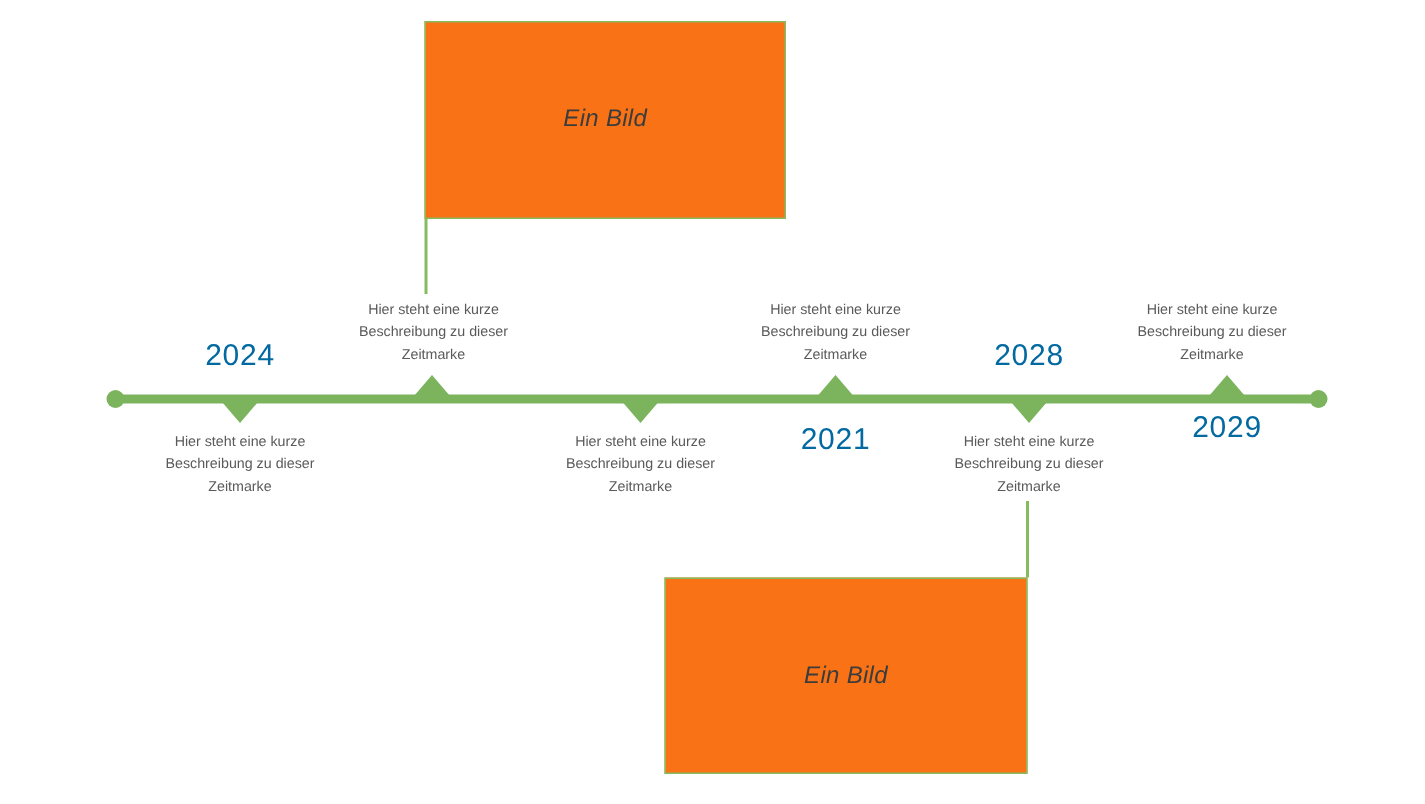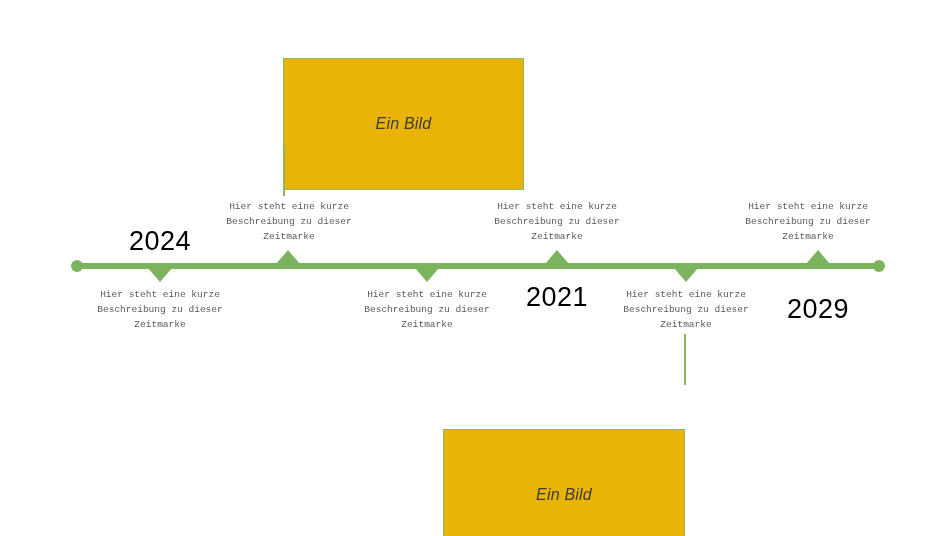--- a/index.html
+++ b/index.html
@@ -8,24 +8,24 @@
     background:#ffffff;
     font-family:"Liberation Sans", sans-serif;
     overflow:hidden;
     position:relative;
   }
   #stage{position:absolute;left:0;top:0;width:950px;height:536px;}
 
   
   .img-box{
     position:absolute;
-    background:#eab308;
+    background:#f97316;
     border:1.5px solid #86bb5f;
     box-sizing:border-box;
-    display:flex;align-items:center;justify-content:center;margin-top:44px;
+    display:flex;align-items:center;justify-content:center;
   }
   .img-box .caption{
     font-family:"Liberation Sans", sans-serif;
     font-style:italic;
     font-size:16px;
     color:#3c3c3c;
     letter-spacing:.2px;
   }
   #img-top{left:283px;top:14px;width:241px;height:132px;}
   #img-bottom{left:443px;top:385px;width:242px;height:131px;}
@@ -63,34 +63,34 @@
     border-left:12px solid transparent;
     border-right:12px solid transparent;
     border-bottom:14px solid #7cb45e;
     top:250px;
   }
 
   
   .year{
     position:absolute;
     font-family:"Liberation Sans", sans-serif;
-    font-size:27px;
-    color:#000000;
+    font-size:20px;
+    color:#0369a1;
     text-align:center;
     width:120px;
     letter-spacing:.5px;
     white-space:nowrap;
   }
 
   
   .desc{
     position:absolute;
     width:150px;
     text-align:center;
-    font-family:Liberation Mono, monospace;
+    font-family:Liberation Sans, sans-serif;
     font-size:9.5px;
     line-height:15px;
     color:#5a5a5a;
   }
   .desc span{display:block;}
 </style>
 </head>
 <body>
 
 <div id="stage">
@@ -133,27 +133,28 @@
 
   <div class="marker up" style="left:545px;"></div>
   <div class="year" style="left:497px;top:282px;">2021</div>
   <div class="desc" style="left:482px;top:199px;">
     <span>Hier steht eine kurze</span>
     <span>Beschreibung zu dieser</span>
     <span>Zeitmarke</span>
   </div>
 
   <div class="marker down" style="left:674px;"></div>
+  <div class="year" style="left:626px;top:226px;">2028</div>
   <div class="desc" style="left:611px;top:287px;">
     <span>Hier steht eine kurze</span>
     <span>Beschreibung zu dieser</span>
     <span>Zeitmarke</span>
   </div>
 
   <div class="marker up" style="left:806px;"></div>
-  <div class="year" style="left:758px;top:294px;">2029</div>
+  <div class="year" style="left:758px;top:274px;">2029</div>
   <div class="desc" style="left:733px;top:199px;">
     <span>Hier steht eine kurze</span>
     <span>Beschreibung zu dieser</span>
     <span>Zeitmarke</span>
   </div>
 
 </div>
 
 </body></html>

